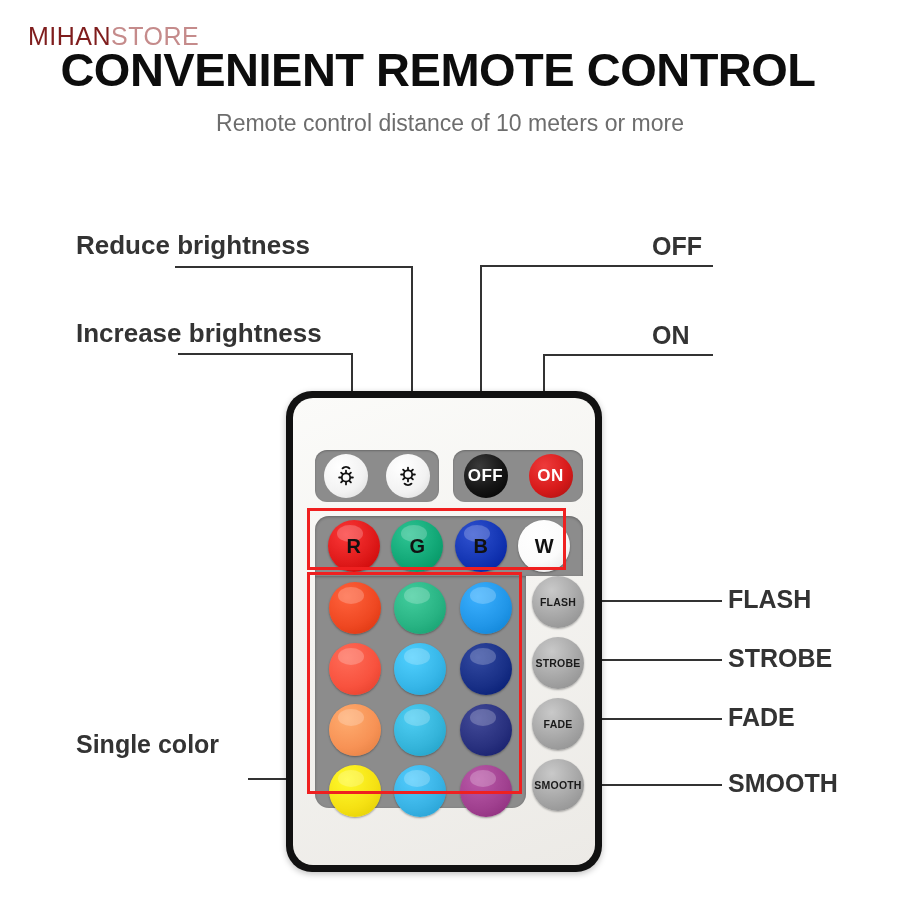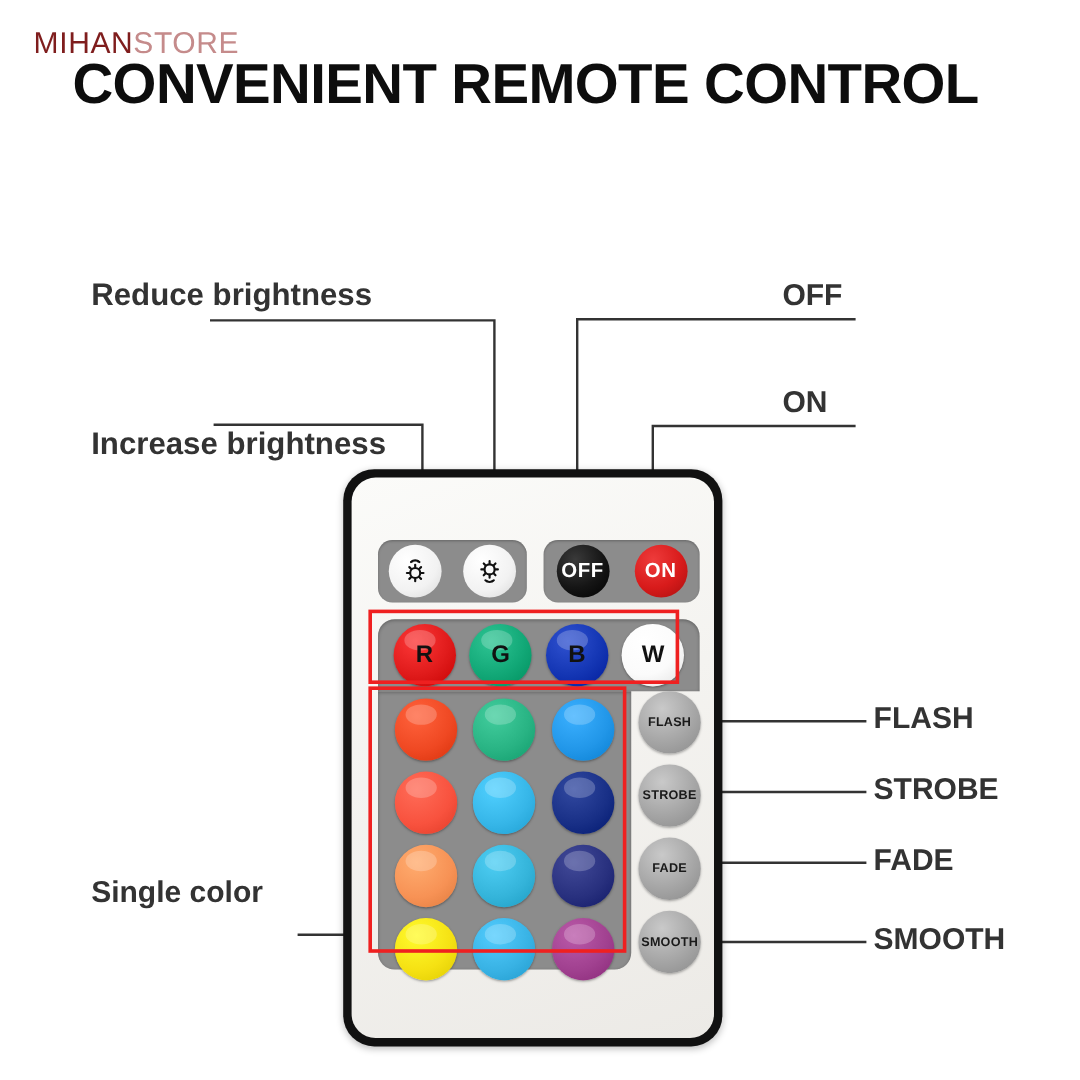--- a/index.html
+++ b/index.html
@@ -222,23 +222,24 @@
 </head>
 <body>
 
 <div id="page">
 
   <div id="brand">
     <span class="b1" style="color: #7f1d1d; margin-top: 44px;">MIHAN</span><span class="b2" style="color: rgb(197, 139, 139);">STORE</span>
   </div>
 
   <div id="title">CONVENIENT REMOTE CONTROL</div>
+  <div id="subtitle">Remote control distance of 10 meters or more</div>
 
   <div class="callout big" style="left:76px; top:232px;">Reduce brightness</div>
-  <div class="callout big" style="left:76px; top:320px;margin-top:36px;">Increase brightness</div>
+  <div class="callout big" style="left:76px; top:320px;">Increase brightness</div>
   <div class="callout mid" style="left:652px; top:234px;">OFF</div>
   <div class="callout mid" style="left:652px; top:323px;">ON</div>
   <div class="callout mid" style="left:728px; top:587px;">FLASH</div>
   <div class="callout mid" style="left:728px; top:646px;">STROBE</div>
   <div class="callout mid" style="left:728px; top:705px;">FADE</div>
   <div class="callout mid" style="left:728px; top:771px;">SMOOTH</div>
   <div class="callout mid" style="left:76px; top:732px;">Single color</div>
 
   <svg id="leaders" viewBox="0 0 900 900">
     <g fill="none" stroke="#333333" stroke-width="2">

